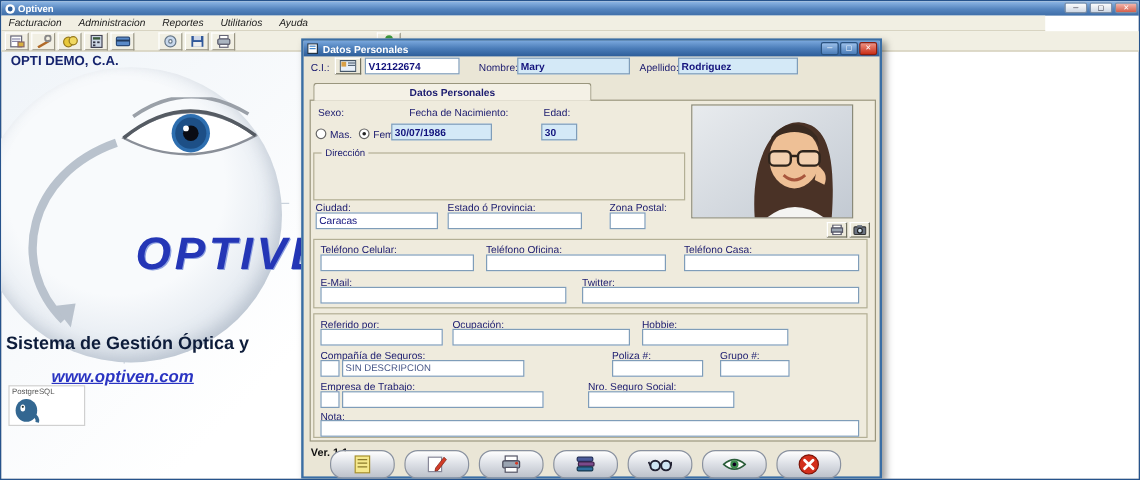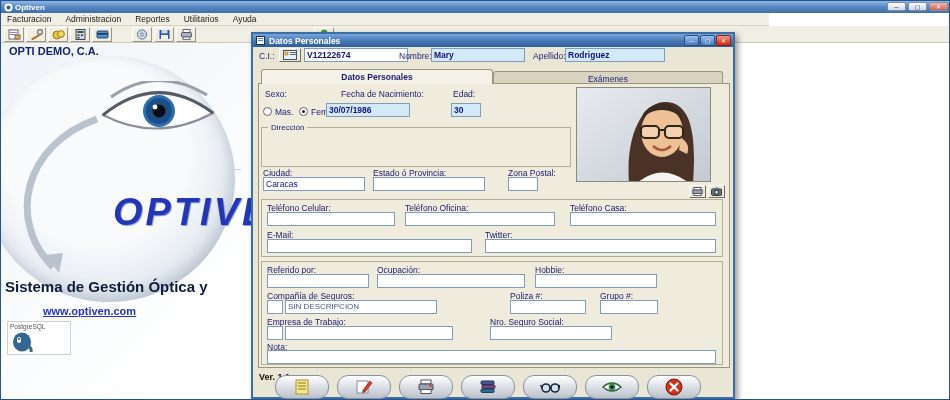--- a/index.html
+++ b/index.html
@@ -11,39 +11,39 @@
 
   
   .titlebar { position:absolute; left:0; top:0; width:950px; height:12px;
     background:linear-gradient(180deg,#8fb8e6 0%,#5585bf 55%,#3f6ea8 100%);
     display:flex; align-items:center; }
   .title-text { color:#fff; font-size:8px; font-weight:bold; margin-left:3px; }
   .wbtns { position:absolute; right:3px; top:1px; display:flex; gap:2px; }
   .wbtn { width:19px; height:9px; font-size:6px; line-height:8px; text-align:center;
     color:#223; background:linear-gradient(180deg,#fdfdfd,#cfd8e4); border:1px solid #7d8fa5; border-radius:2px; }
   .wbtn.close { background:linear-gradient(180deg,#f3b8ae,#d4604c); color:#fff; }
-  .menubar { position:absolute; left:0; top:12px; width:768px; height:13px;
-    background:#f1efe3; border-bottom:1px solid #d8d4c2; display:flex; align-items:center; padding-left:6px; gap:14px; }
+  .menubar { position:absolute; left:0; top:12px; width:870px; height:13px;
+    background:#f1efe3; border-bottom:1px solid #d8d4c2; display:flex; align-items:center; padding-left:6px; gap:14px;font-style:italic; }
   .menu-item { font-size:8.5px; color:#202020; white-space:nowrap; }
   .toolbar { position:absolute; left:0; top:25px; width:950px; height:17px;
     background:#f1efe3; border-bottom:1px solid #cdc9b4; }
   .tbtn { position:absolute; top:1px; width:20px; height:15px; background:#f1efe3;
     border:1px solid; border-color:#fff #9a9684 #9a9684 #fff; display:flex; align-items:center; justify-content:center; }
 
   
   .bigcircle { position:absolute; left:-18px; top:55px; width:252px; height:246px; border-radius:50%;
     background:radial-gradient(circle at 45% 40%, #f8fafc 45%, #e3e9f0 70%, #c6d1dd 96%, #b2bfcd 100%);
     box-shadow:inset -4px -6px 14px rgba(120,135,155,.35); }
   .hairline-h { position:absolute; left:0; top:168px; width:240px; height:1px; background:#c9d2dc; }
   .hairline-v { position:absolute; left:102px; top:60px; width:1px; height:242px; background:#c9d2dc; }
   .brand-big { position:absolute; left:112px; top:190px; font-size:38px; font-weight:bold; font-style:italic;
     letter-spacing:3px; color:#2436b6; text-shadow:1px 1px 0 #8fa2e0; white-space:nowrap; }
   .company { position:absolute; left:8px; top:44px; font-size:11px; font-weight:bold; color:#16246e; }
   .slogan { position:absolute; left:4px; top:277px; font-size:15px; font-weight:bold; color:#0d1c3a; white-space:nowrap; }
-  .website { position:absolute; left:42px; top:304px; font-size:11px; font-weight:bold; 
+  .website { position:absolute; left:42px; top:304px; font-size:14px; font-weight:bold; font-style:italic;
     color:#2a34c2; text-decoration:underline; }
   .pglogo { position:absolute; left:6px; top:320px; width:64px; height:34px; background:#fff;
     border:1px solid #d0d0d0; font-size:6.5px; color:#555; padding:1px 2px; }
 
   
   .dialog { position:absolute; left:250px; top:31px; width:484px; height:367px;
     border:2px solid #3a6ea5; background:#eae6d6; box-shadow:3px 3px 6px rgba(0,0,0,.4); }
   .dlg-titlebar { position:absolute; left:0; top:0; width:100%; height:13px;
     background:linear-gradient(180deg,#79a7dc 0%,#4a7cb8 50%,#2d5d99 100%);
     display:flex; align-items:center; }
@@ -230,28 +230,27 @@
 
       <span class="lbl" style="left:6px;top:4px">C.I.:</span>
       <span class="minibtn" style="left:26px;top:1px;width:22px;height:14px">
         <svg width="14" height="10">
             <rect x="0.5" y="0.5" width="13" height="9" fill="#e8f0fa" stroke="#456"></rect>
             <rect x="1.5" y="1.5" width="4" height="4" fill="#d8a048"></rect>
             <rect x="7" y="2" width="6" height="1" fill="#567"></rect>
             <rect x="7" y="4" width="6" height="1" fill="#567"></rect>
           </svg>
       </span>
-      <div class="fld bold" style="left:51px;top:1px;width:104px">V12122674</div>
+      <div class="fld bold" style="left:51px;top:1px;width:79px">V12122674</div>
       <span class="lbl" style="left:146px;top:4px">Nombre:</span>
       <div class="fld blue" style="left:178px;top:1px;width:94px">Mary</div>
       <span class="lbl" style="left:280px;top:4px">Apellido:</span>
       <div class="fld blue" style="left:312px;top:1px;width:100px">Rodriguez</div>
 
       <div class="tab active" style="left:8px;width:232px">Datos Personales</div>
-      <div class="tab inactive" style="left:240px;width:230px">Exámenes</div>
       <div class="panel"></div>
 
       <span class="lbl z4" style="left:12px;top:42px">Sexo:</span>
       <span class="lbl z4" style="left:88px;top:42px">Fecha de Nacimiento:</span>
       <span class="lbl z4" style="left:200px;top:42px">Edad:</span>
       <span class="radio z4" style="left:10px;top:60px"></span>
       <span class="lbl z4" style="left:22px;top:60px">Mas.</span>
       <span class="radio sel z4" style="left:46px;top:60px"></span>
       <span class="lbl z4" style="left:58px;top:60px">Fem</span>
       <div class="fld blue z4" style="left:73px;top:56px;width:84px">30/07/1986</div>

